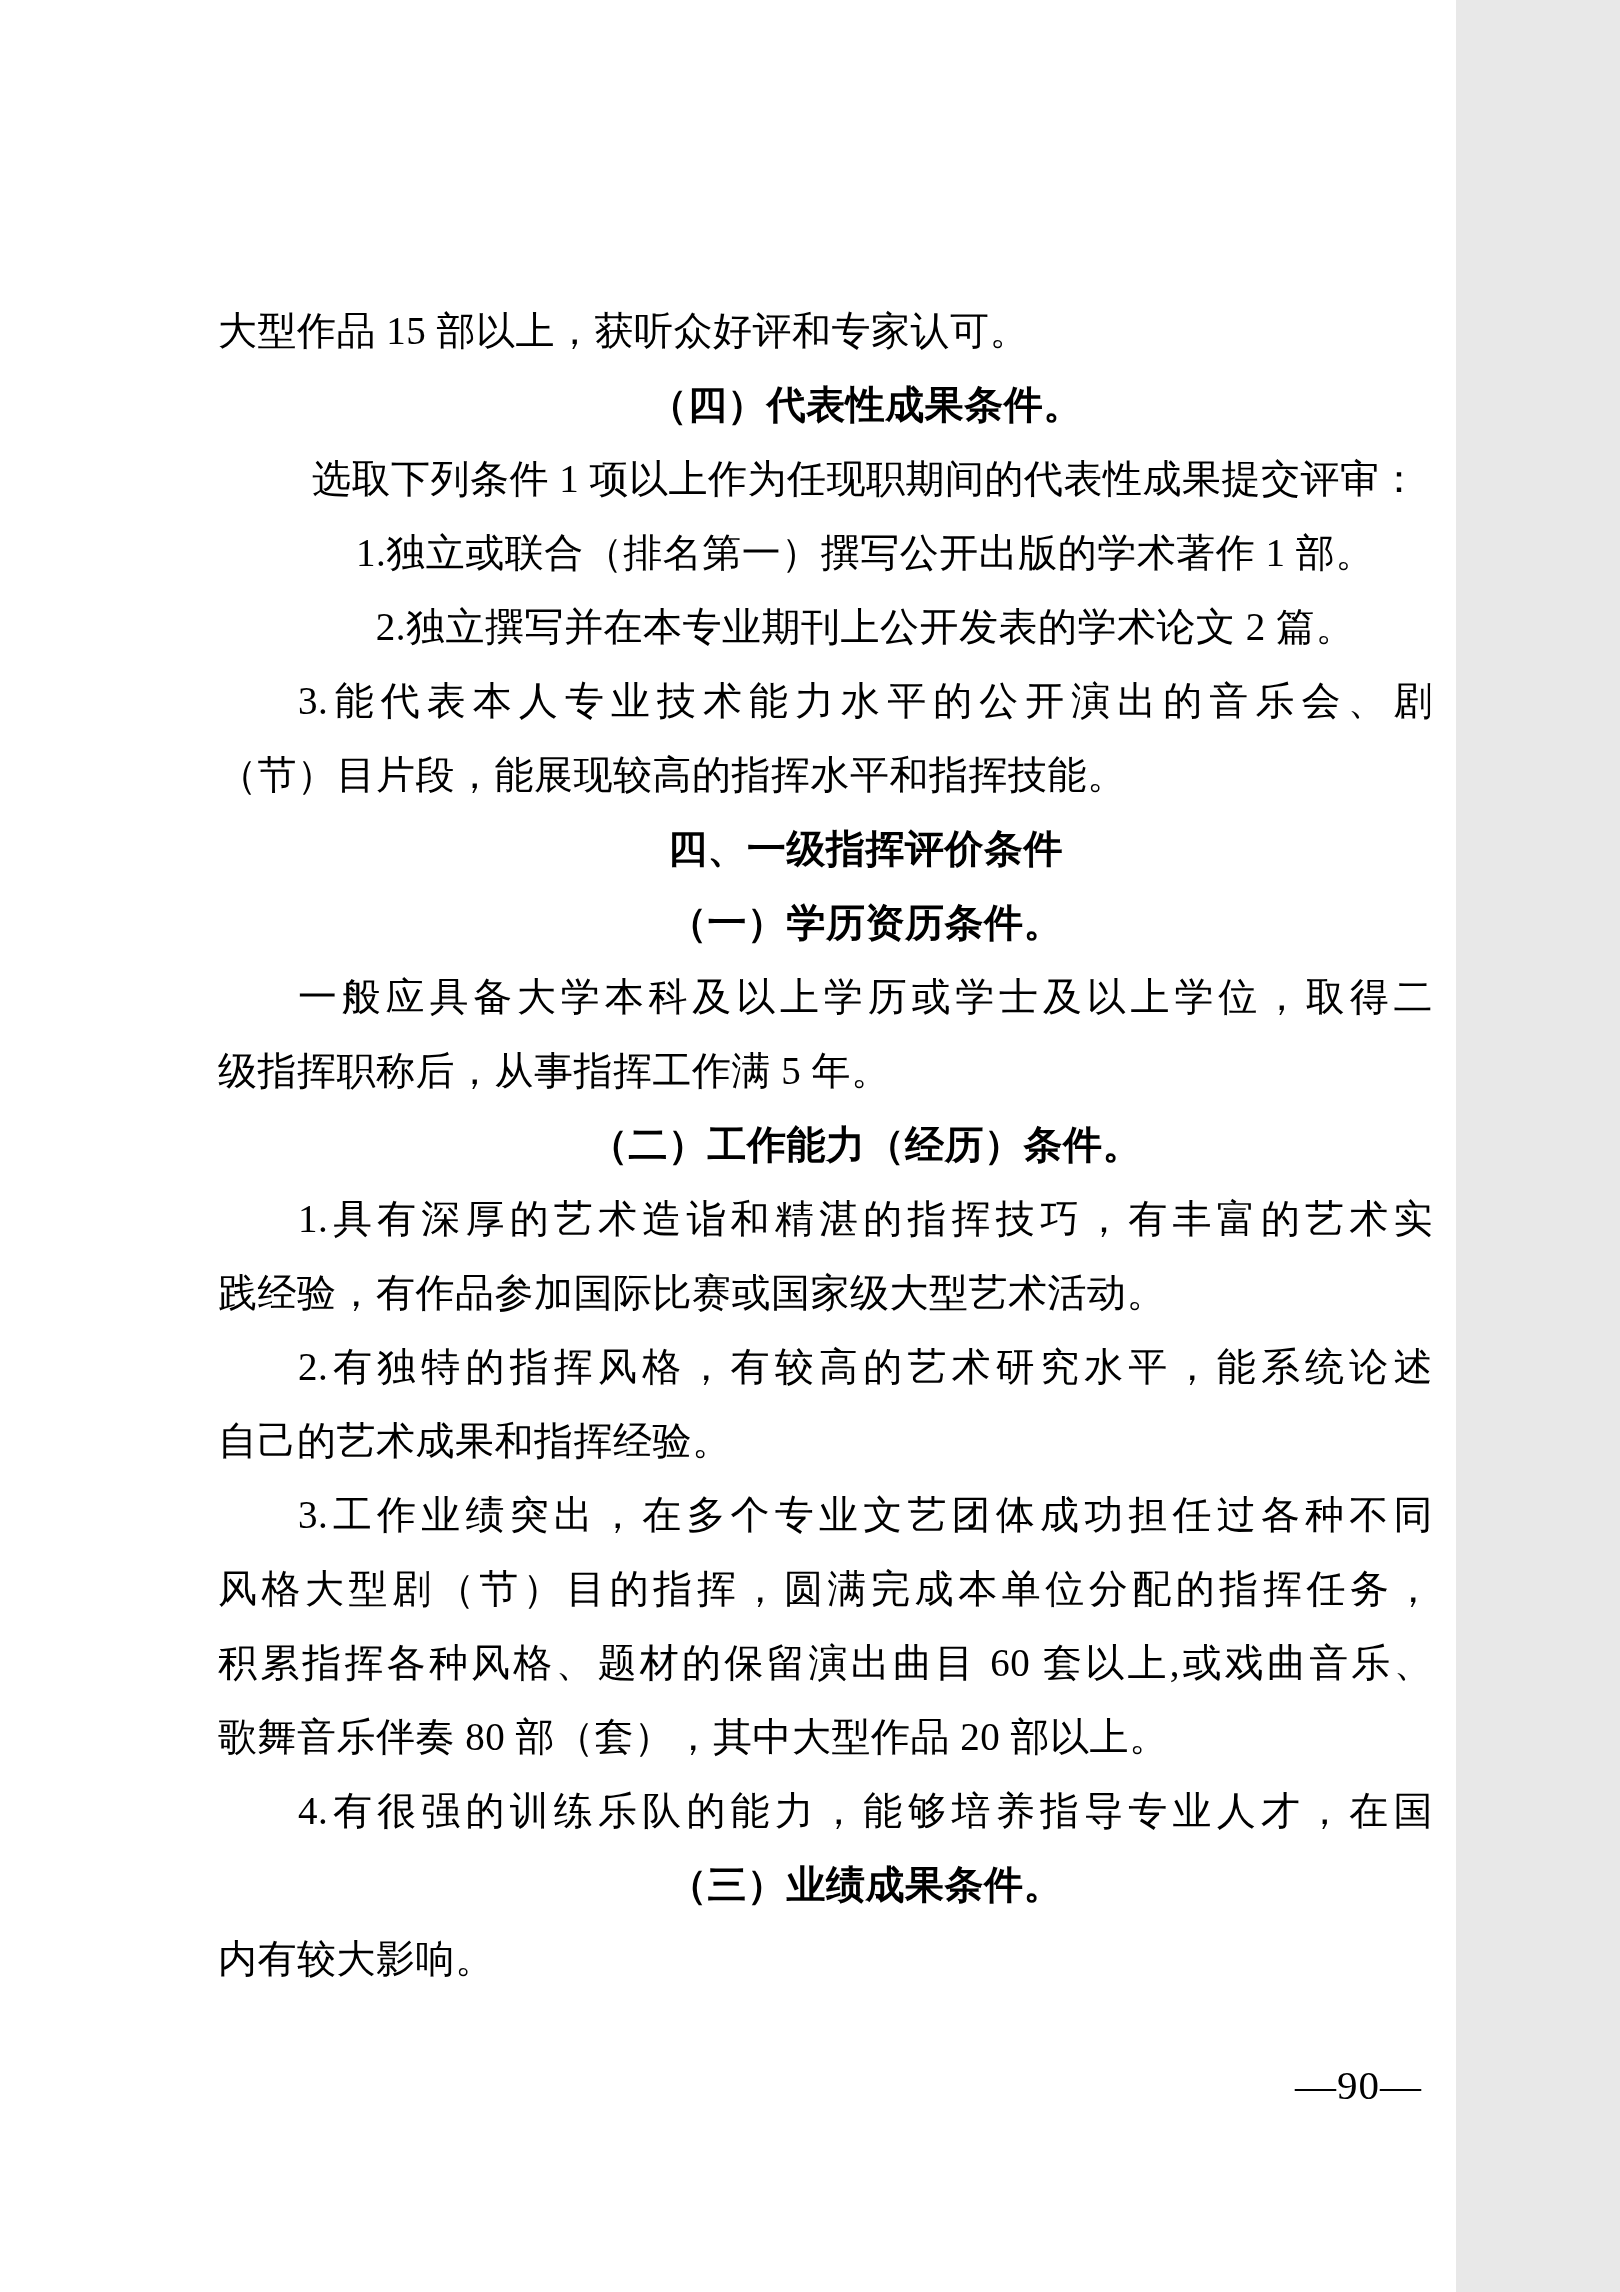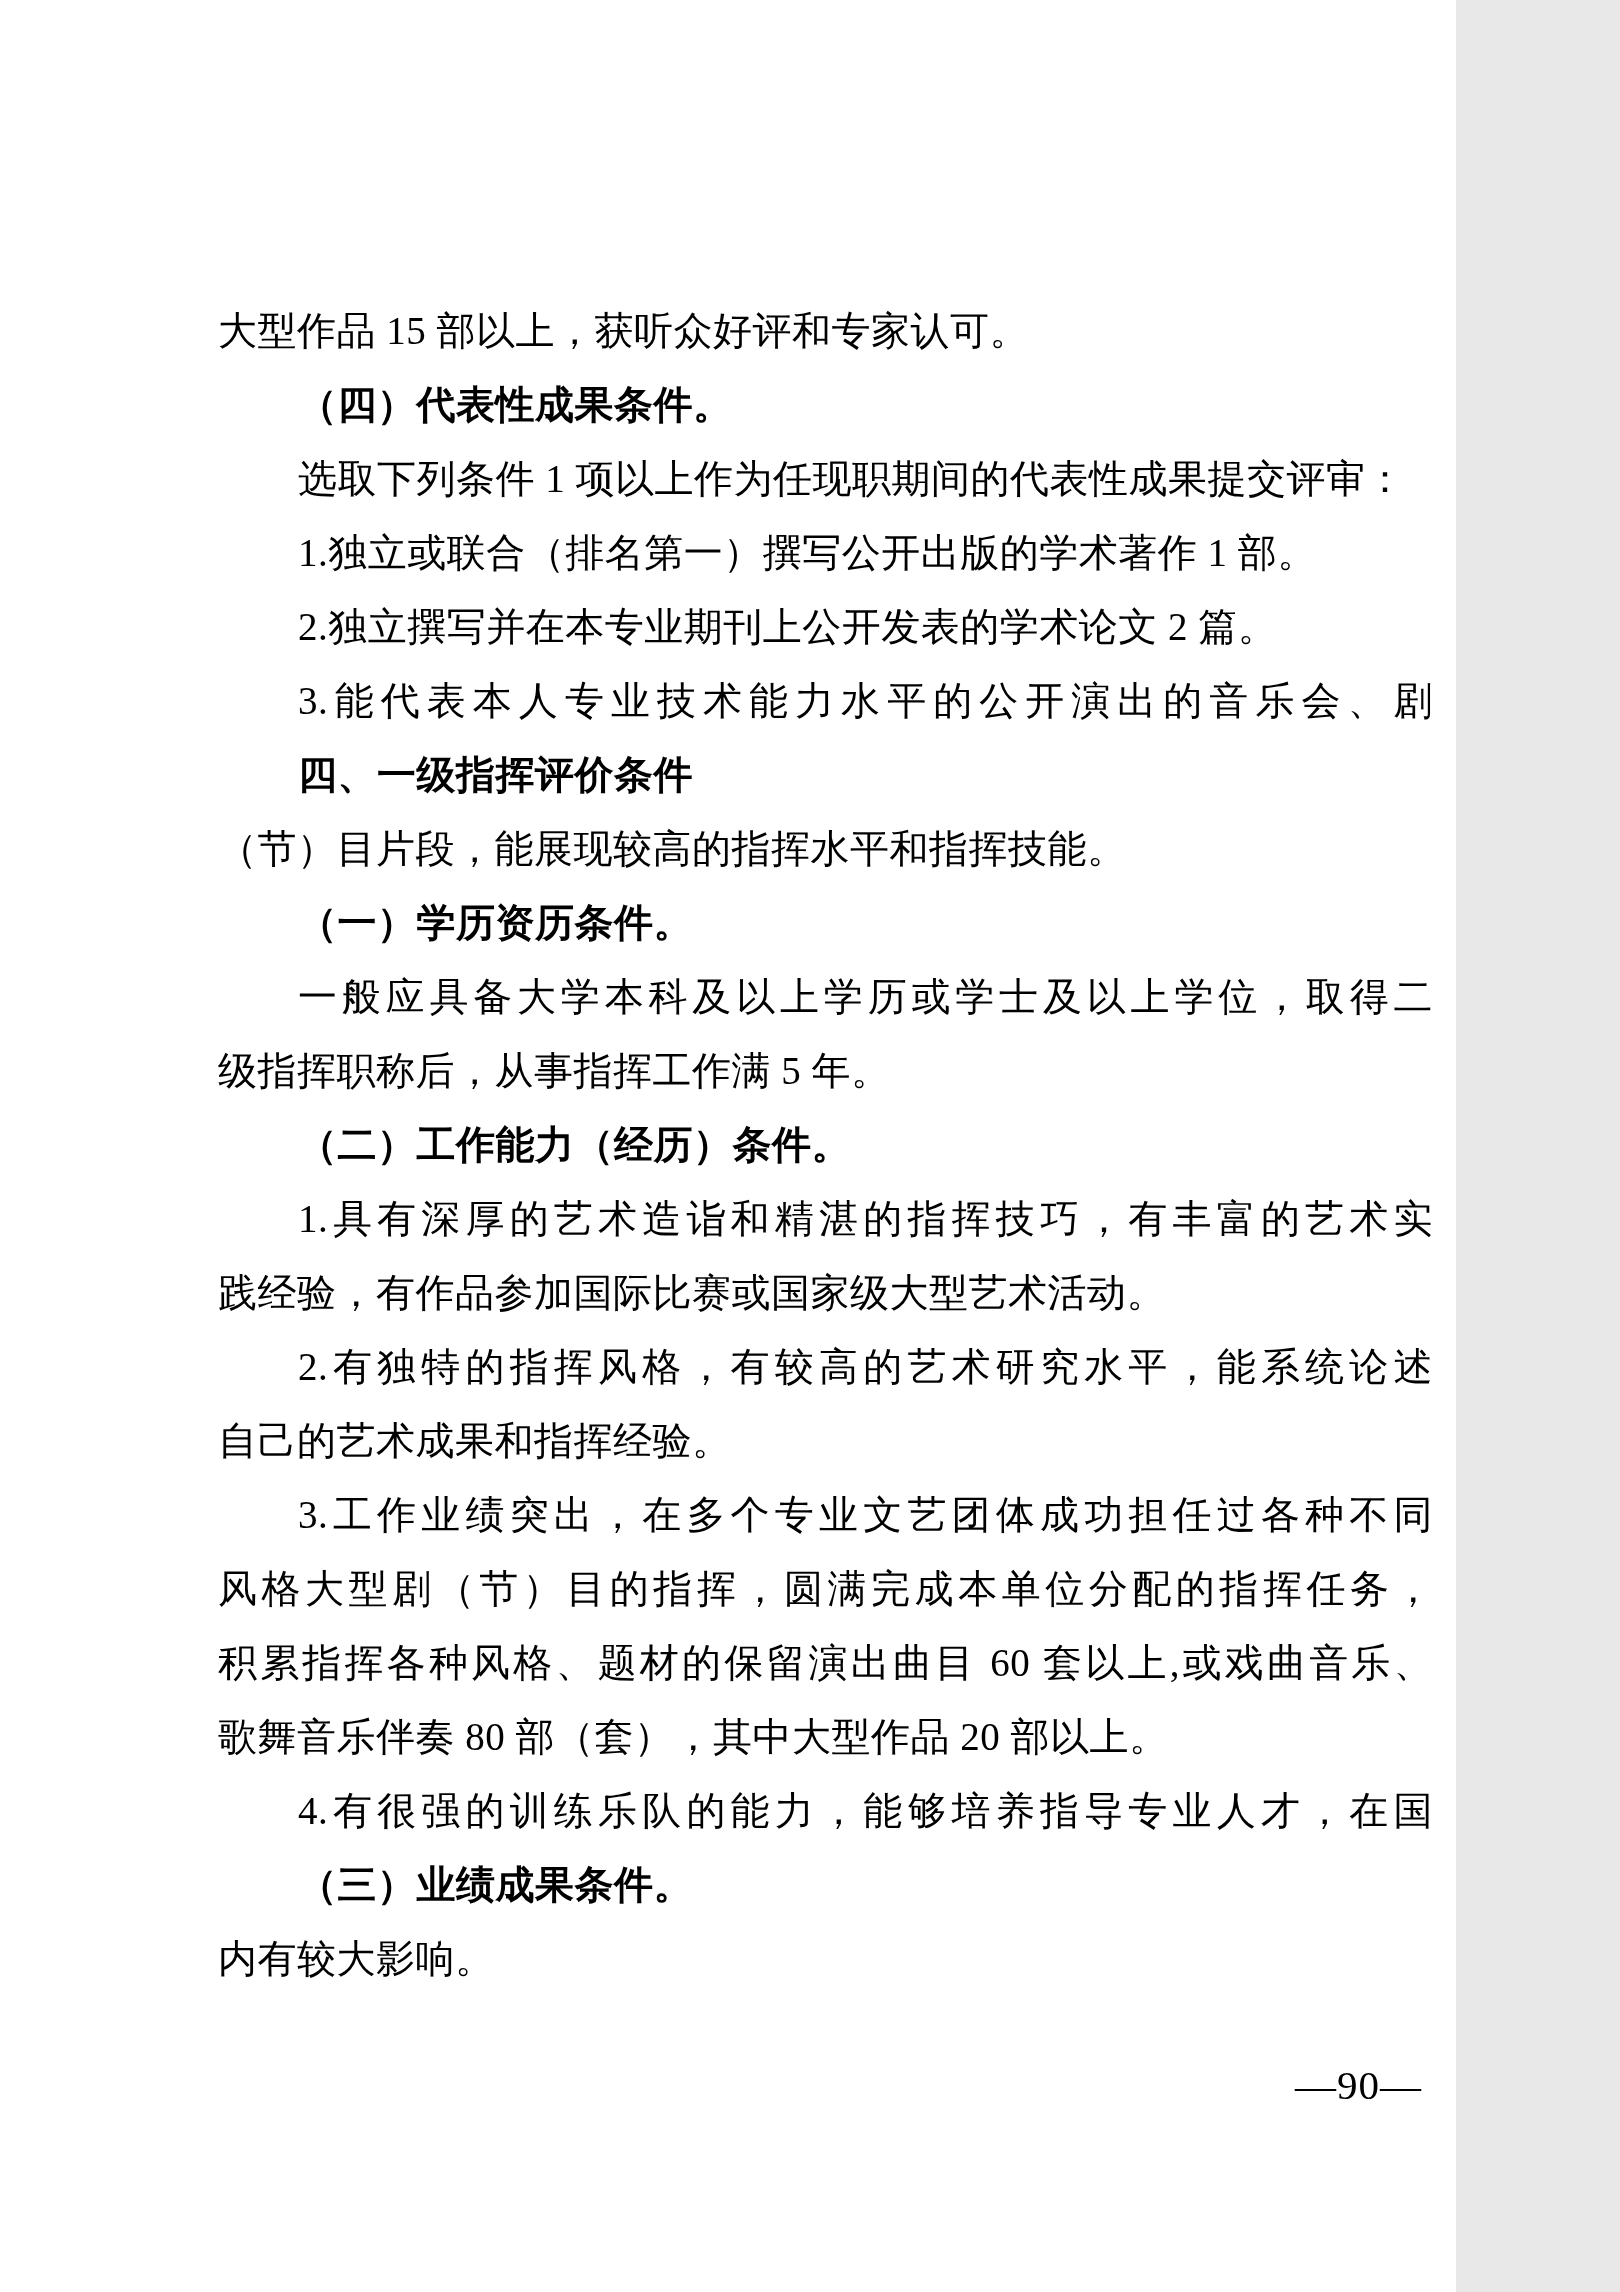--- a/index.html
+++ b/index.html
@@ -25,20 +25,21 @@
   .line {
     font-size: 39px;
     line-height: 74px;
     height: 74px;
     text-align: left;
     white-space: nowrap;
     letter-spacing: 0.5px;
   }
   .line.indent {
     text-indent: 2.05em;
+    text-align: center;
   }
   .line.heading {
     font-weight: 700;
   }
   .line.fill {
     white-space: normal;
     text-align: justify;
     text-align-last: justify;
     text-justify: inter-character;
   }
@@ -58,22 +59,22 @@
 
 <div class="page">
 
   <div class="doc">
     <div class="line">大型作品 15 部以上，获听众好评和专家认可。</div>
     <div class="line heading indent">（四）代表性成果条件。</div>
     <div class="line indent">选取下列条件 1 项以上作为任现职期间的代表性成果提交评审：</div>
     <div class="line indent">1.独立或联合（排名第一）撰写公开出版的学术著作 1 部。</div>
     <div class="line indent">2.独立撰写并在本专业期刊上公开发表的学术论文 2 篇。</div>
     <div class="line indent fill">3.能代表本人专业技术能力水平的公开演出的音乐会、剧</div>
+    <div class="line">（节）目片段，能展现较高的指挥水平和指挥技能。</div>
     <div class="line heading indent">四、一级指挥评价条件</div>
-    <div class="line">（节）目片段，能展现较高的指挥水平和指挥技能。</div>
     <div class="line heading indent">（一）学历资历条件。</div>
     <div class="line indent fill">一般应具备大学本科及以上学历或学士及以上学位，取得二</div>
     <div class="line">级指挥职称后，从事指挥工作满 5 年。</div>
     <div class="line heading indent">（二）工作能力（经历）条件。</div>
     <div class="line indent fill">1.具有深厚的艺术造诣和精湛的指挥技巧，有丰富的艺术实</div>
     <div class="line">践经验，有作品参加国际比赛或国家级大型艺术活动。</div>
     <div class="line indent fill">2.有独特的指挥风格，有较高的艺术研究水平，能系统论述</div>
     <div class="line">自己的艺术成果和指挥经验。</div>
     <div class="line indent fill">3.工作业绩突出，在多个专业文艺团体成功担任过各种不同</div>
     <div class="line fill">风格大型剧（节）目的指挥，圆满完成本单位分配的指挥任务，</div>

